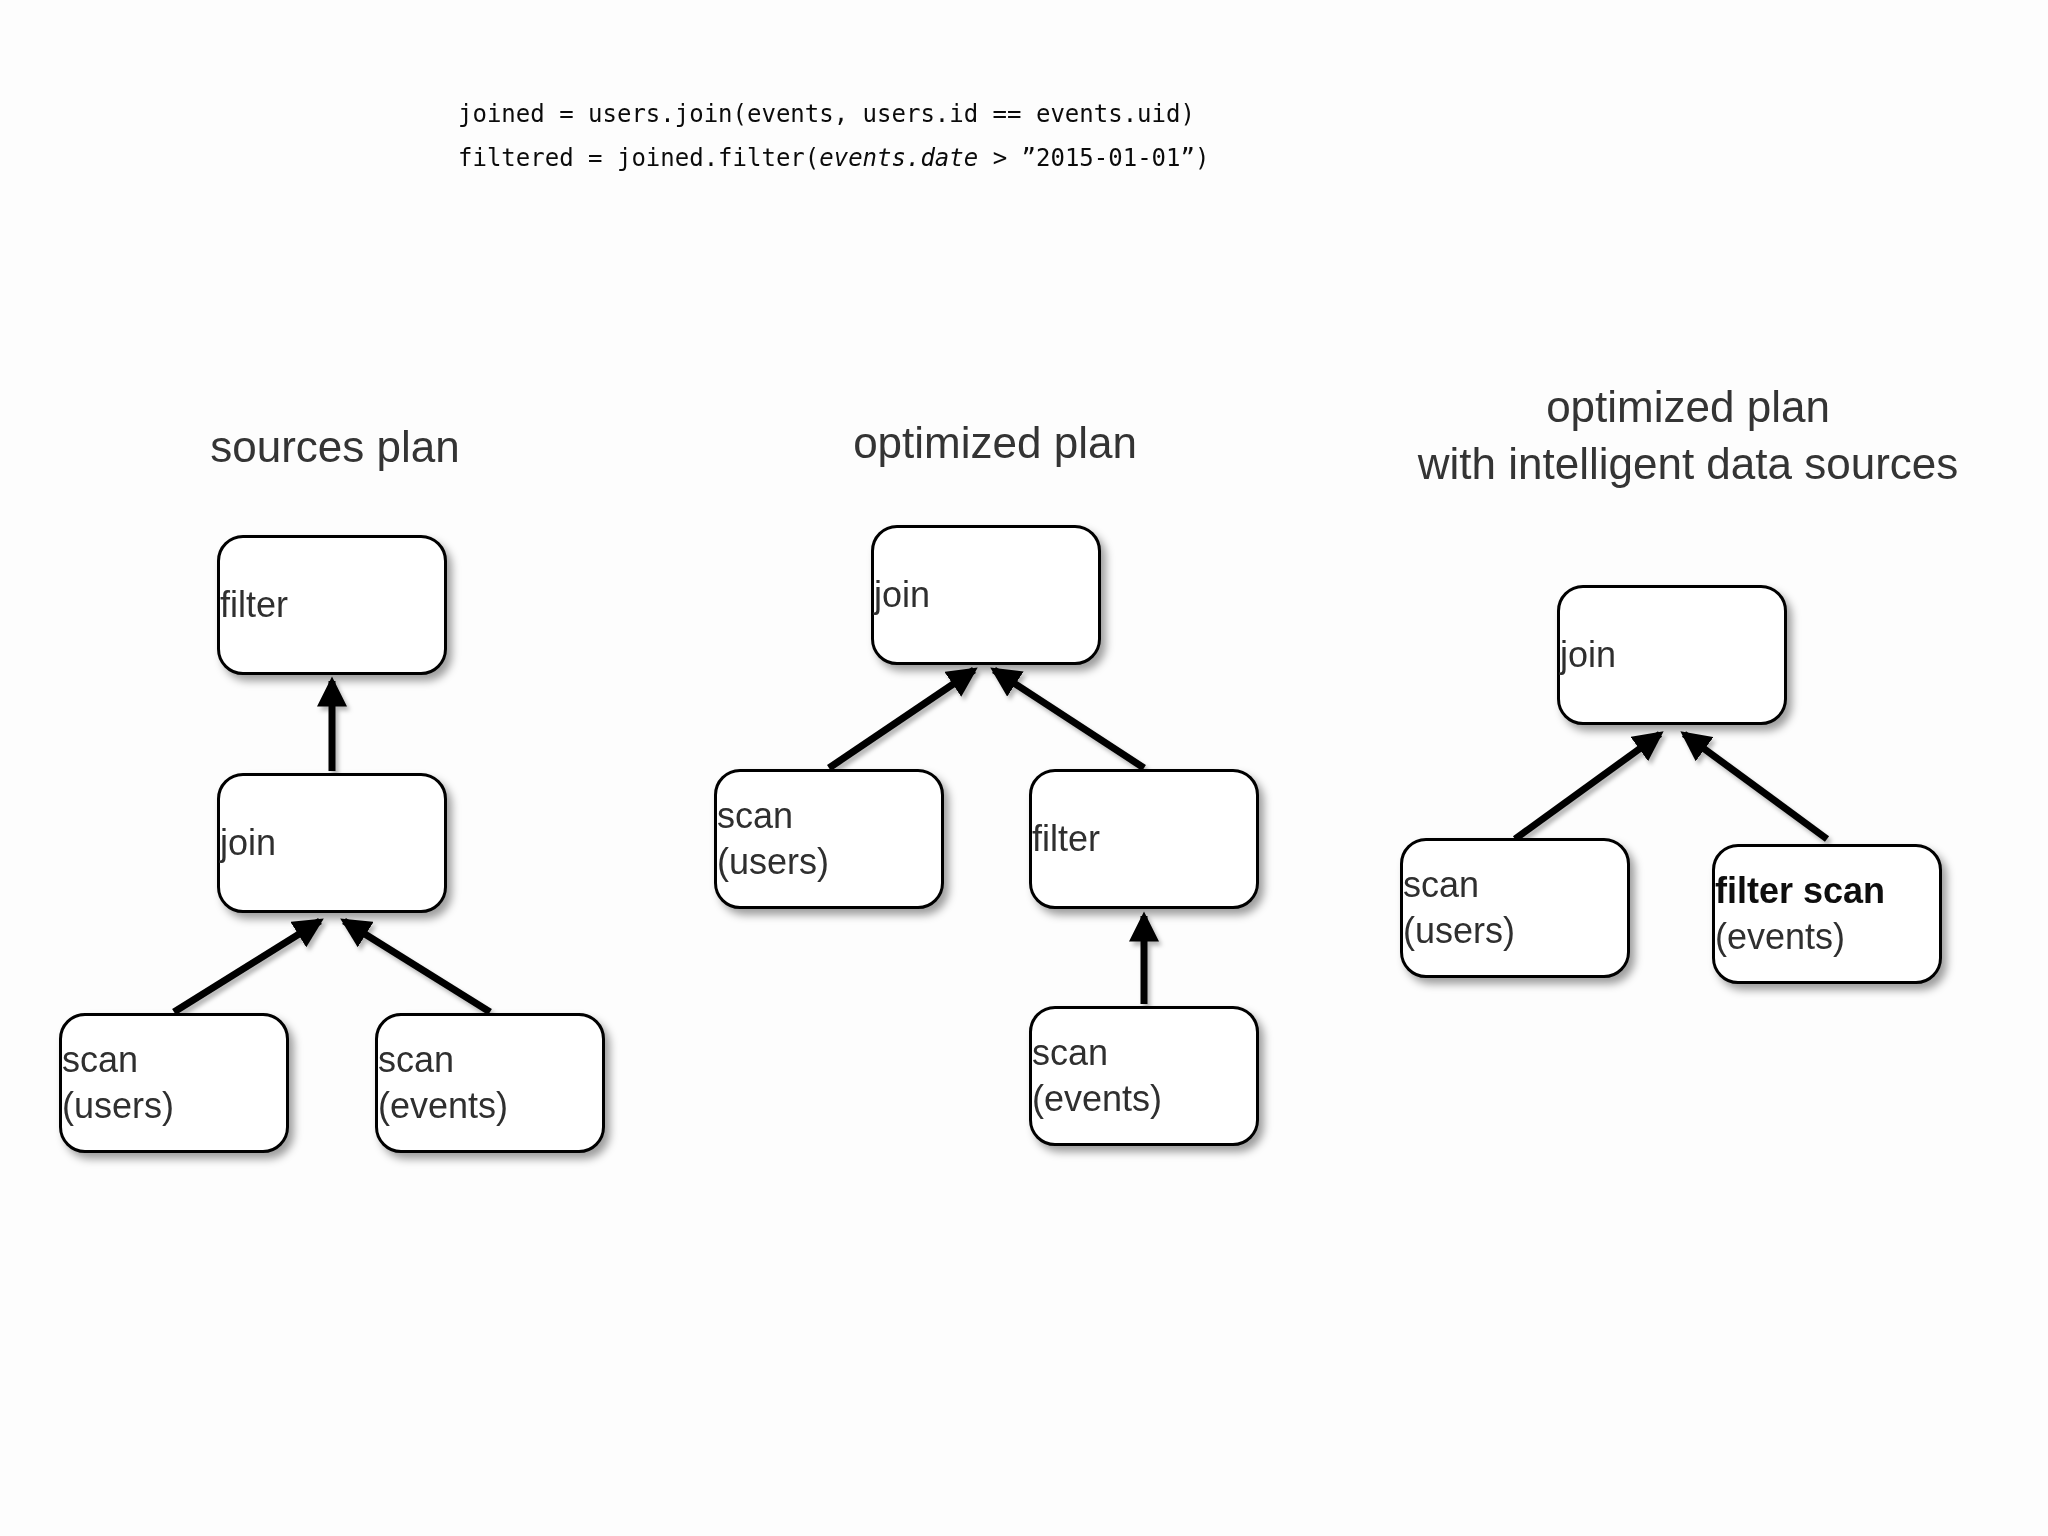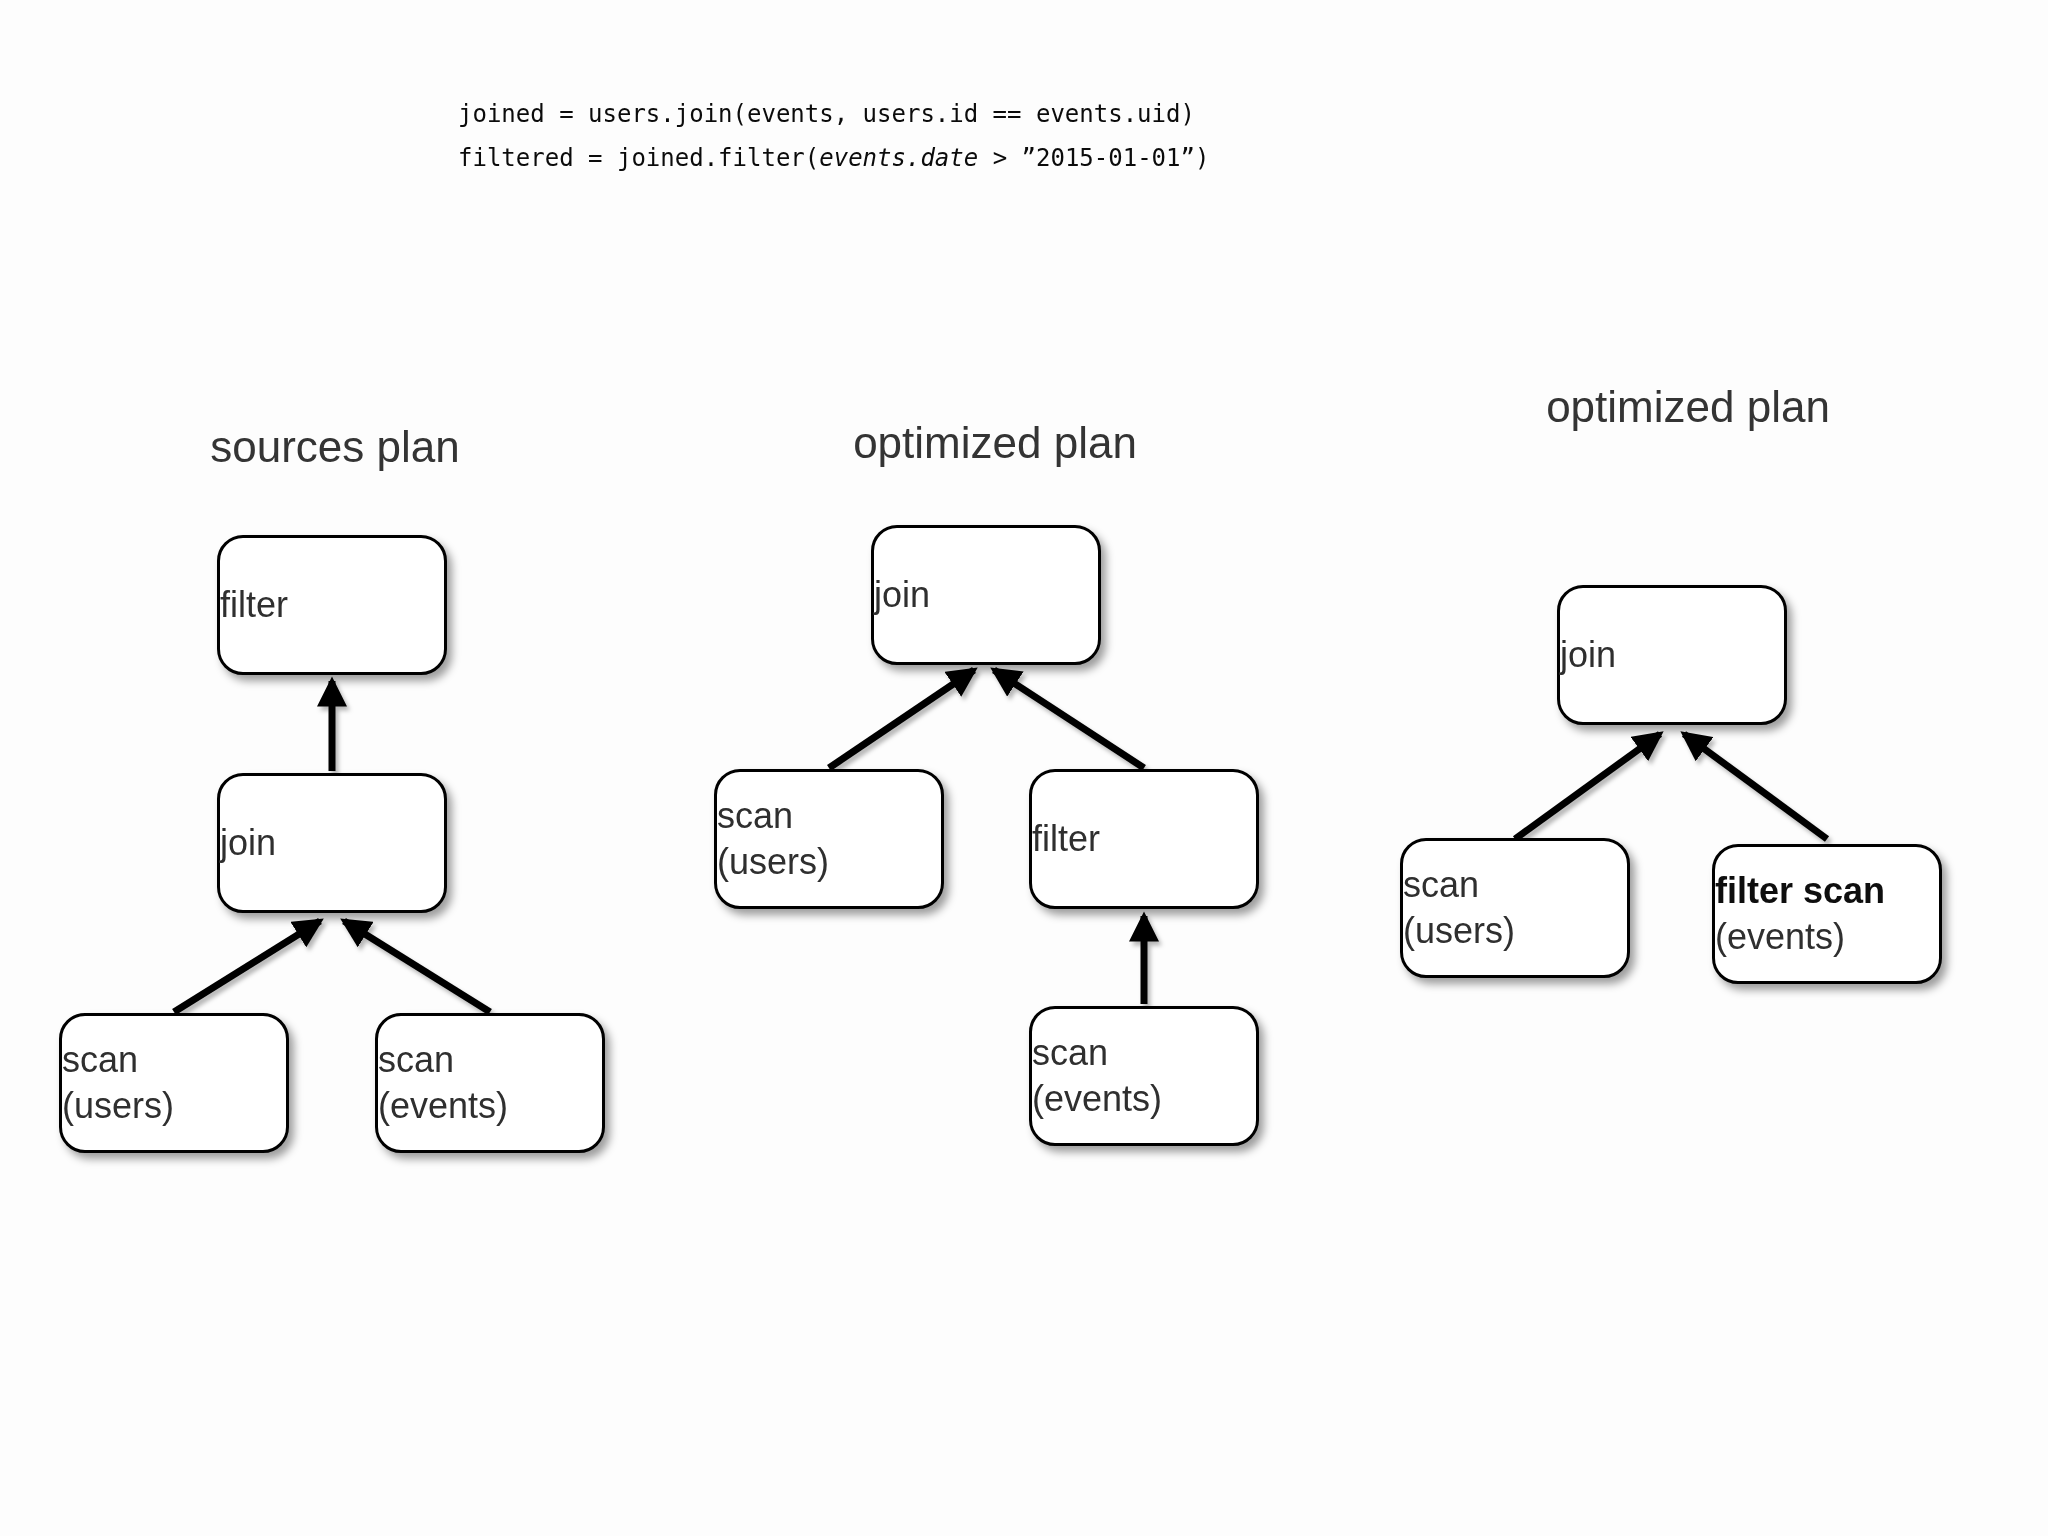--- a/index.html
+++ b/index.html
@@ -42,20 +42,21 @@
 
   <pre class="code"><span>joined = users.join(events, users.id == events.uid)</span>
 <span><span>filtered = joined.filter(</span><em>events.date</em><span> &gt; ”2015-01-01”)</span></span></pre>
 
   <div class="diagram-title" style="left:335px; top:418px;">sources plan</div>
 
   <div class="diagram-title" style="left:995px; top:414px;">optimized plan</div>
 
   <div class="diagram-title" style="left:1688px; top:378px;">
     <div>optimized plan</div>
+    <div>with intelligent data sources</div>
   </div>
 
   <svg class="arrows" width="2048" height="1536" viewBox="0 0 2048 1536">
     <defs>
       <marker id="ah" viewBox="0 0 10 10" refX="8.5" refY="5" markerWidth="4.3" markerHeight="4.3" orient="auto-start-reverse">
         <path d="M 0 0 L 10 5 L 0 10 Z" fill="#000000"></path>
       </marker>
     </defs>
 
     <line x1="332" y1="771" x2="332" y2="681" marker-end="url(#ah)"></line>

